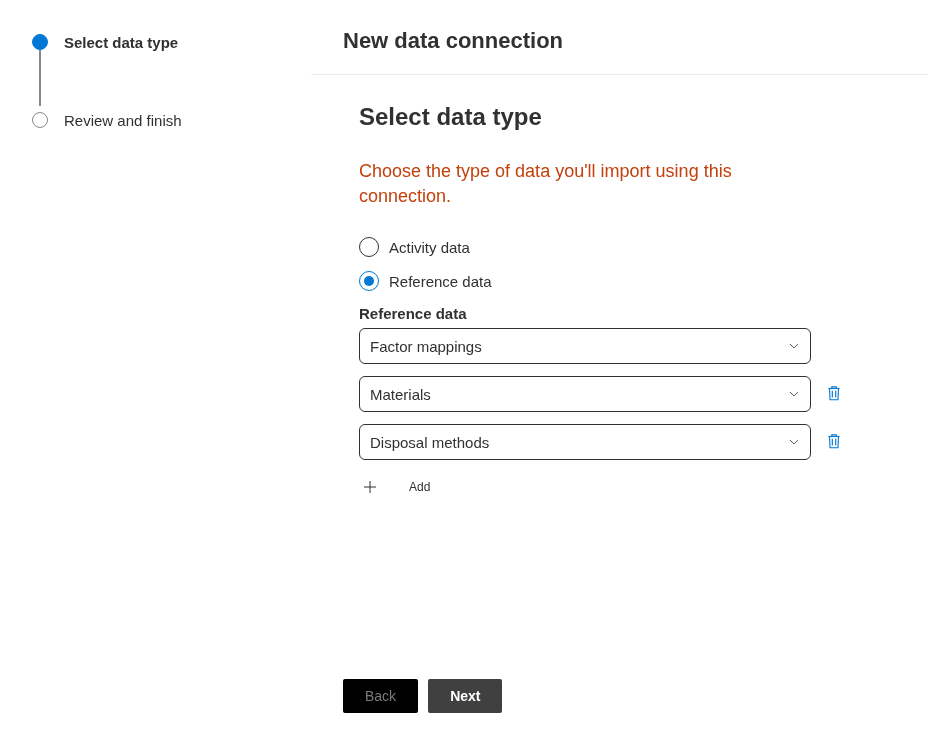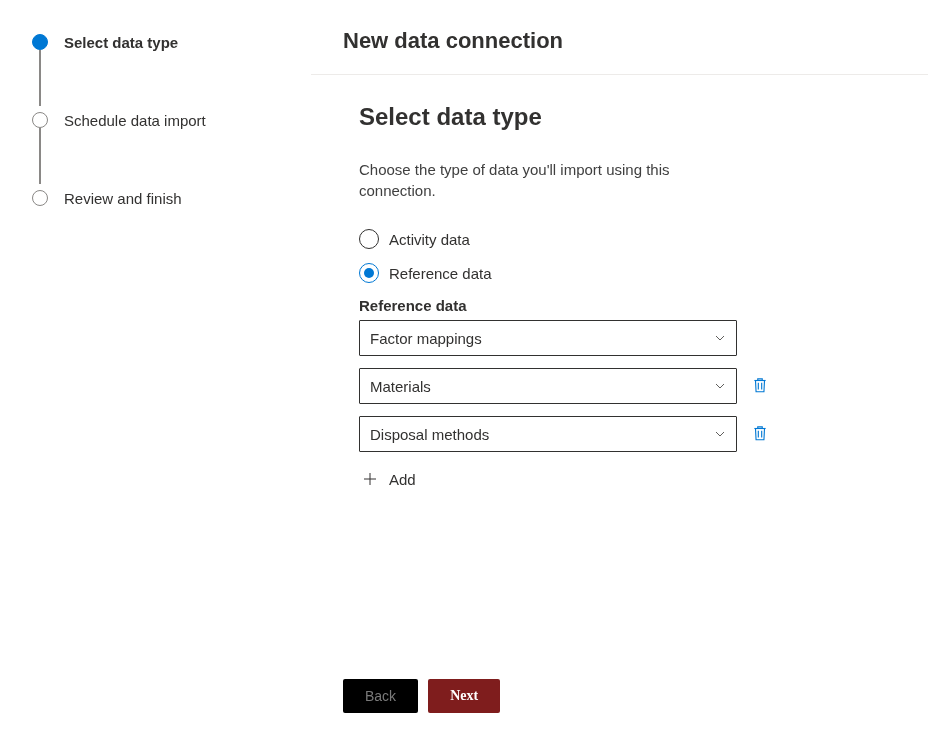--- a/index.html
+++ b/index.html
@@ -71,22 +71,22 @@
     .content {
       padding: 28px 32px 0 48px;
       flex: 1;
     }
     .section-title {
       font-size: 24px;
       font-weight: 600;
       margin-bottom: 28px;
     }
     .description {
-      font-size: 15px;
-      color: #404040;
+      font-size: 18px;
+      color: #c2410c;
       max-width: 380px;
       margin-bottom: 28px;
       line-height: 1.4;
     }
     .radio-group { margin-bottom: 8px; }
     .radio-option {
       display: flex;
       align-items: center;
       margin-bottom: 14px;
       cursor: pointer;
@@ -119,24 +119,24 @@
       font-size: 15px;
       font-weight: 600;
       margin-bottom: 6px;
     }
     .dropdown-row {
       display: flex;
       align-items: center;
       margin-bottom: 12px;
     }
     .dropdown {
-      width: 378px;
+      width: 452px;
       height: 36px;
       border: 1px solid #323130;
-      border-radius: 1px;
+      border-radius: 6px;
       display: flex;
       align-items: center;
       justify-content: space-between;
       padding: 0 10px;
       cursor: pointer;
       background: #fff;
     }
     .dropdown-text { font-size: 15px; }
     .dropdown-chevron svg { display: block; }
     .trash-btn {
@@ -155,60 +155,54 @@
     }
     .add-icon {
       width: 18px;
       height: 18px;
       margin-right: 10px;
       display: flex;
       align-items: center;
       justify-content: center;
       color: #323130;
     }
-    .add-label { font-size: 15px; }
+    .add-label { font-size: 12px; margin-left: 20px; }
 
     .footer {
       padding: 18px 32px 20px 32px;
       display: flex;
       gap: 10px;
     }
     .btn {
       height: 34px;
       padding: 0 22px;
       font-size: 14px;
       border: none;
       border-radius: 2px;
       cursor: pointer;
       font-family: inherit;
     }
     .btn-secondary {
       background: #000000;
       color: #7a7a7a;
     }
     .btn-primary {
-      background: #7f1d1d;
+      background: #404040;
       color: #fff;
       font-weight: 600;
-      font-family: Liberation Serif, serif;
     }
   </style>
 </head>
 <body>
 
 <div class="sidebar">
   <ul class="stepper">
     <li class="step active">
       <span class="step-circle"></span>
       <span class="step-label">Select data type</span>
-      <span class="step-connector"></span>
-    </li>
-    <li class="step">
-      <span class="step-circle"></span>
-      <span class="step-label">Schedule data import</span>
       <span class="step-connector"></span>
     </li>
     <li class="step">
       <span class="step-circle"></span>
       <span class="step-label">Review and finish</span>
     </li>
   </ul>
 </div>
 
 <div class="main">

